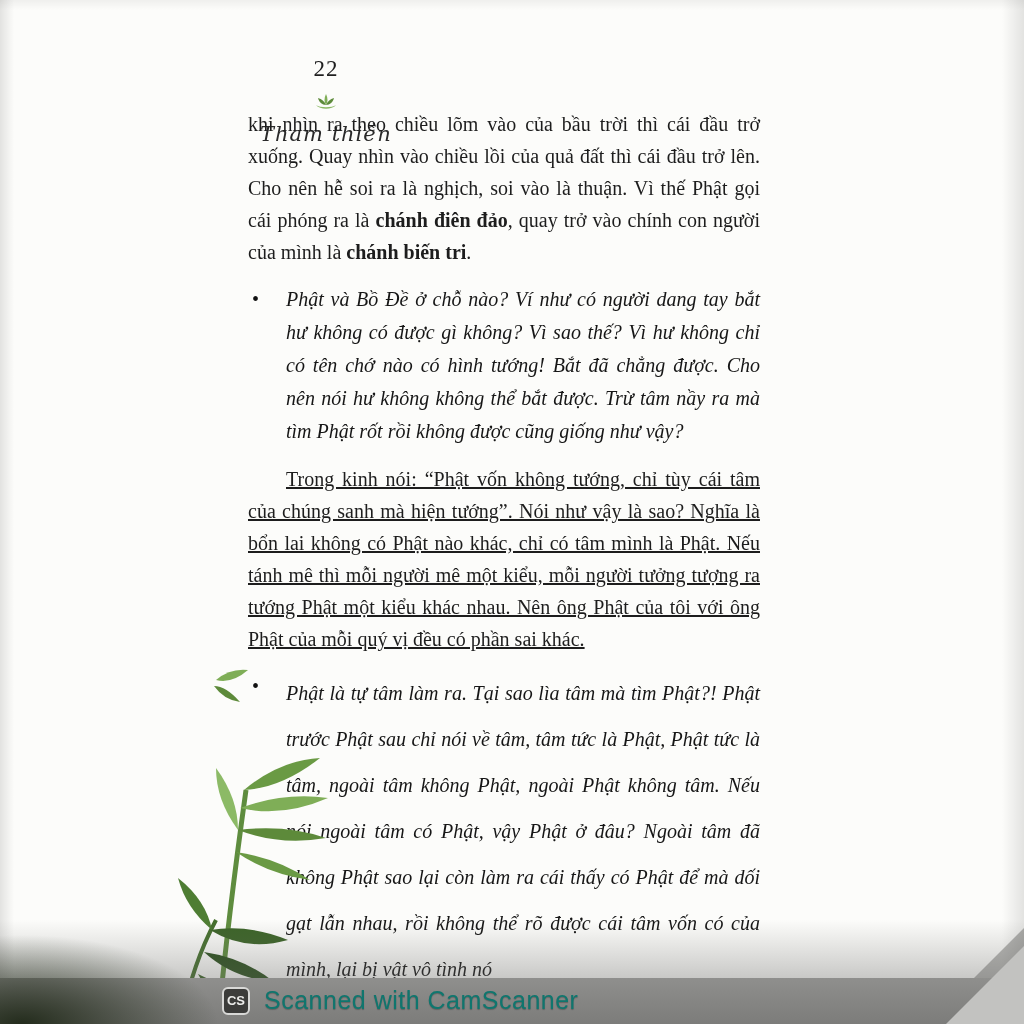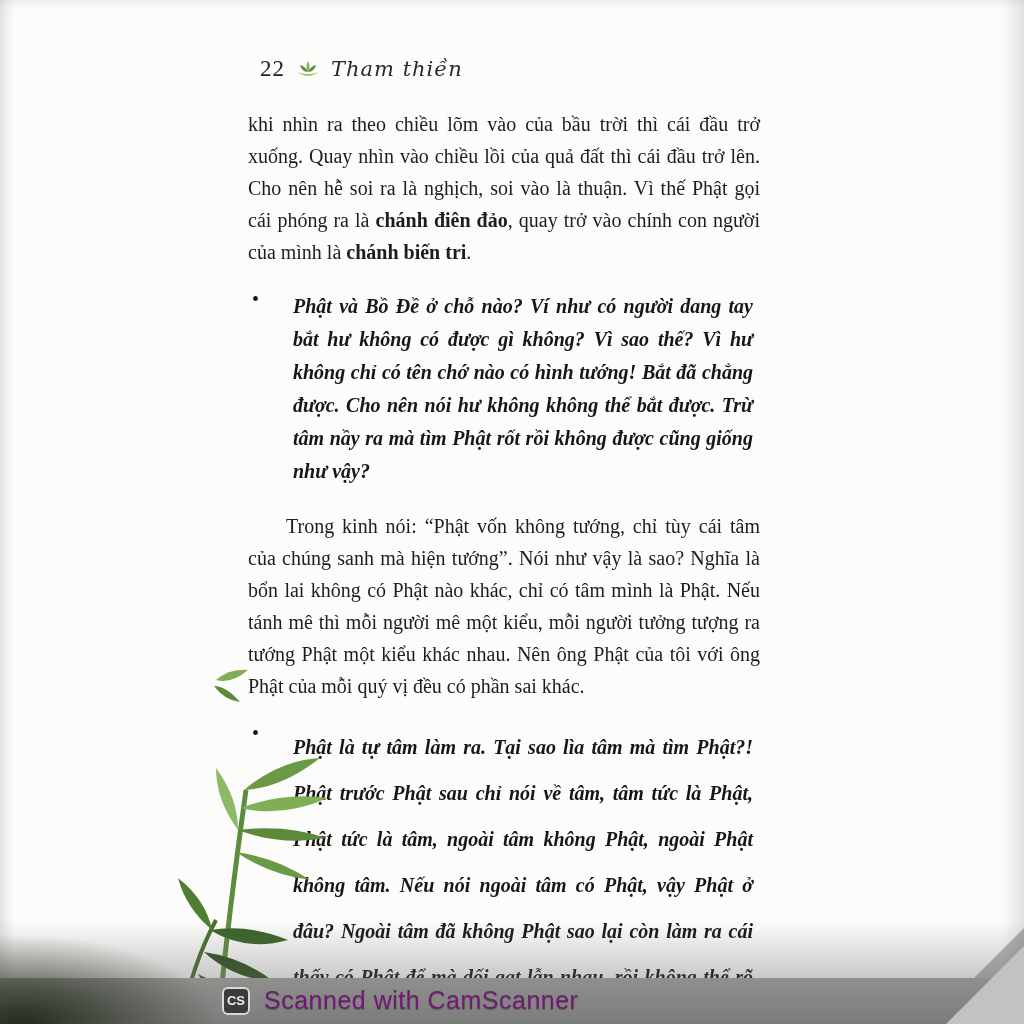--- a/index.html
+++ b/index.html
@@ -17,49 +17,50 @@
     background:linear-gradient(to right,rgba(0,0,0,0.10),rgba(0,0,0,0));}
   .edge-right{position:absolute;right:0;top:0;width:22px;height:100%;
     background:linear-gradient(to left,rgba(0,0,0,0.10),rgba(0,0,0,0));}
   .edge-top{position:absolute;left:0;top:0;width:100%;height:10px;
     background:linear-gradient(to bottom,rgba(0,0,0,0.05),rgba(0,0,0,0));}
 
   
   .header{
     position:absolute;left:260px;top:56px;display:flex;align-items:center;gap:10px;
     color:#1f1f1f;
+    flex-direction:column;
   }
   .page-num{font-size:23px;letter-spacing:1px;}
   .lotus{display:inline-block;line-height:0;}
   .chapter-title{
     font-size:21px;font-style:italic;letter-spacing:1px;color:#2a2a2a;
     font-family:"DejaVu Serif", serif;
     text-align:right;
   }
 
   
   .content{
     position:absolute;left:248px;top:108px;width:512px;
     color:#1d1d1d;font-size:20px;
   }
   .para{
     margin:0 0 15px 0;text-align:justify;line-height:32px;
   }
   .para .b{font-weight:bold;}
-  .para.indent{text-indent:38px;}
+  .para.indent{text-indent:38px;text-decoration:underline;}
   .bullet-item{
     display:flex;margin:0 0 15px 0;
   }
   .bullet-dot{
     width:38px;flex:none;font-size:20px;line-height:33px;color:#111;
     padding-left:4px;box-sizing:border-box;
   }
   .bullet-text{
-    flex:1;margin:7px;text-align:justify;line-height:33px;
-    font-weight:bold;font-style:italic;color:#161616;
+    flex:1;margin:0;text-align:justify;line-height:33px;
+    font-weight:normal;font-style:italic;color:#161616;
   }
   .bullet-item.wide .bullet-text{line-height:46px;}
 
   
   .bamboo{position:absolute;left:120px;top:640px;pointer-events:none;}
 
   
   .bottom-fade{
     position:absolute;left:0;bottom:44px;width:100%;height:60px;
     background:linear-gradient(to bottom,rgba(100,100,98,0),rgba(100,100,98,0.35));
@@ -84,21 +85,21 @@
     position:absolute;left:222px;bottom:9px;display:flex;align-items:center;gap:14px;
     font-family:"Liberation Sans", sans-serif;
   }
   .cs-badge{
     width:28px;height:28px;border-radius:6px;background:#3c3c3a;
     color:#ececea;font-size:13px;font-weight:bold;
     display:flex;align-items:center;justify-content:center;
     border:2px solid #d8d8d6;box-sizing:border-box;
   }
   .wm-text{
-    font-size:25px;color:#701a75;letter-spacing:0.5px;
+    font-size:25px;color:#0f766e;letter-spacing:0.5px;
     text-shadow:0 1px 1px rgba(0,0,0,0.25);
   }
 </style>
 </head>
 <body>
 
 <div class="page">
 
   <div class="edge-left"></div>
   <div class="edge-right"></div>

